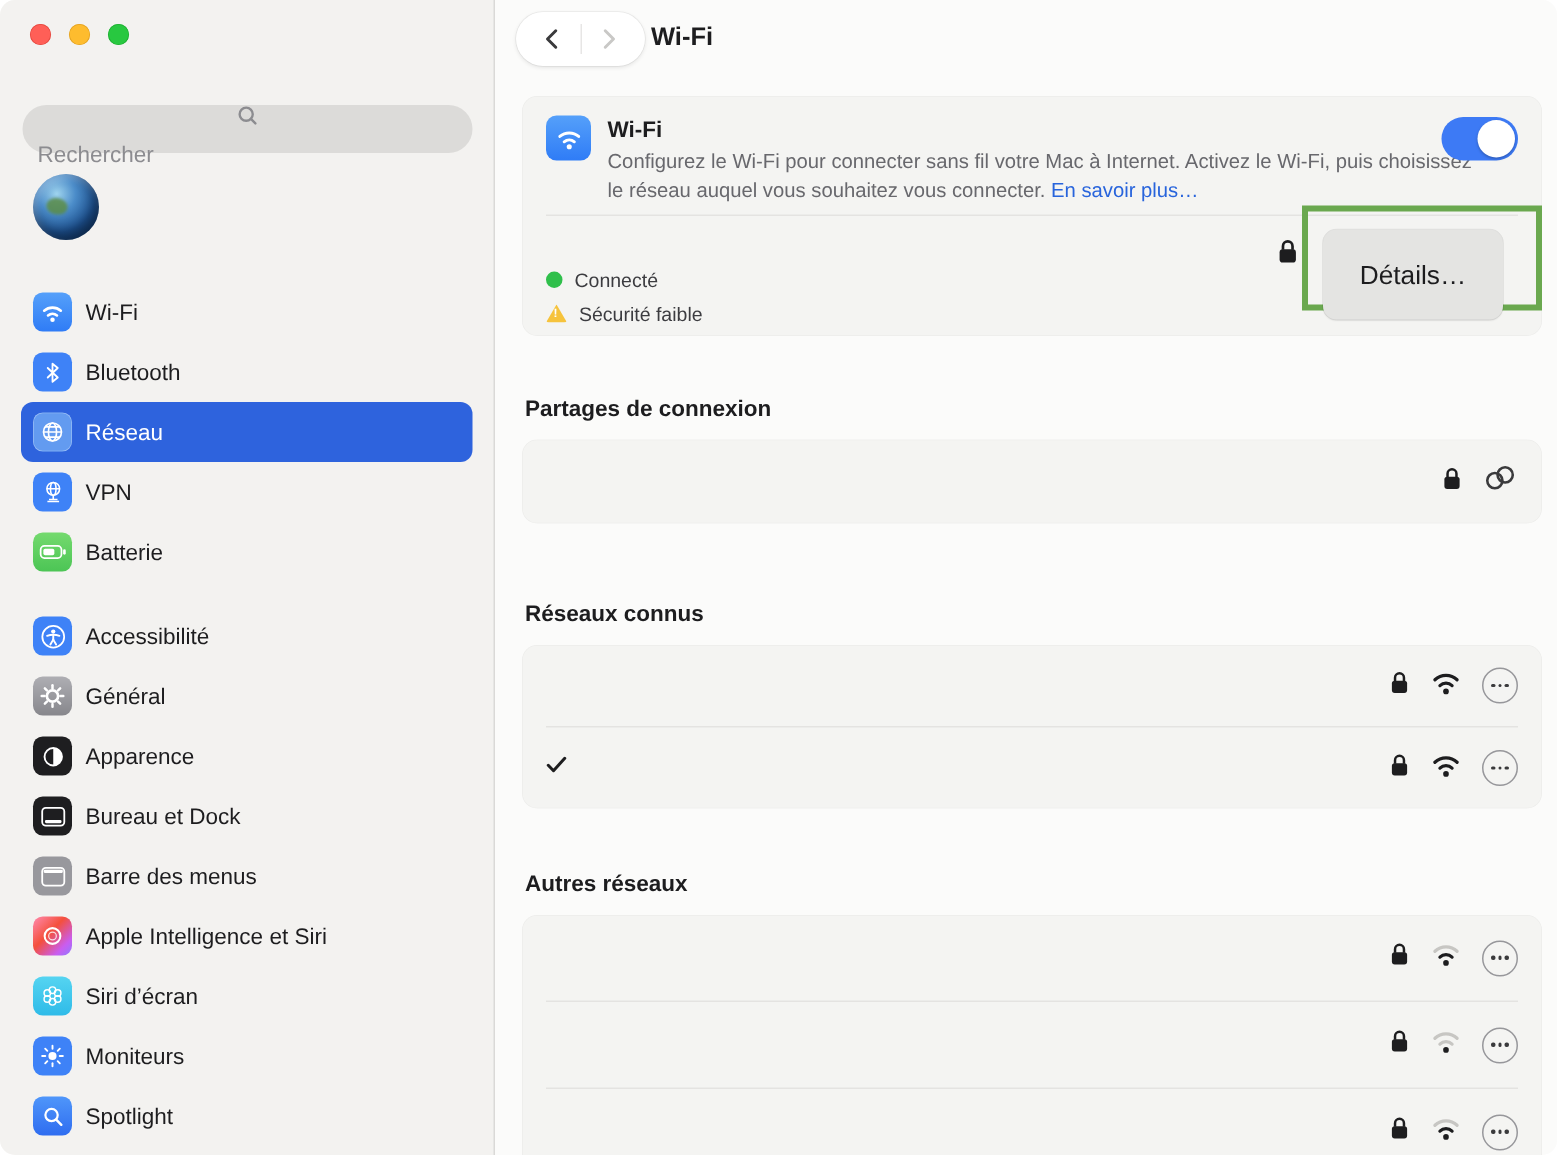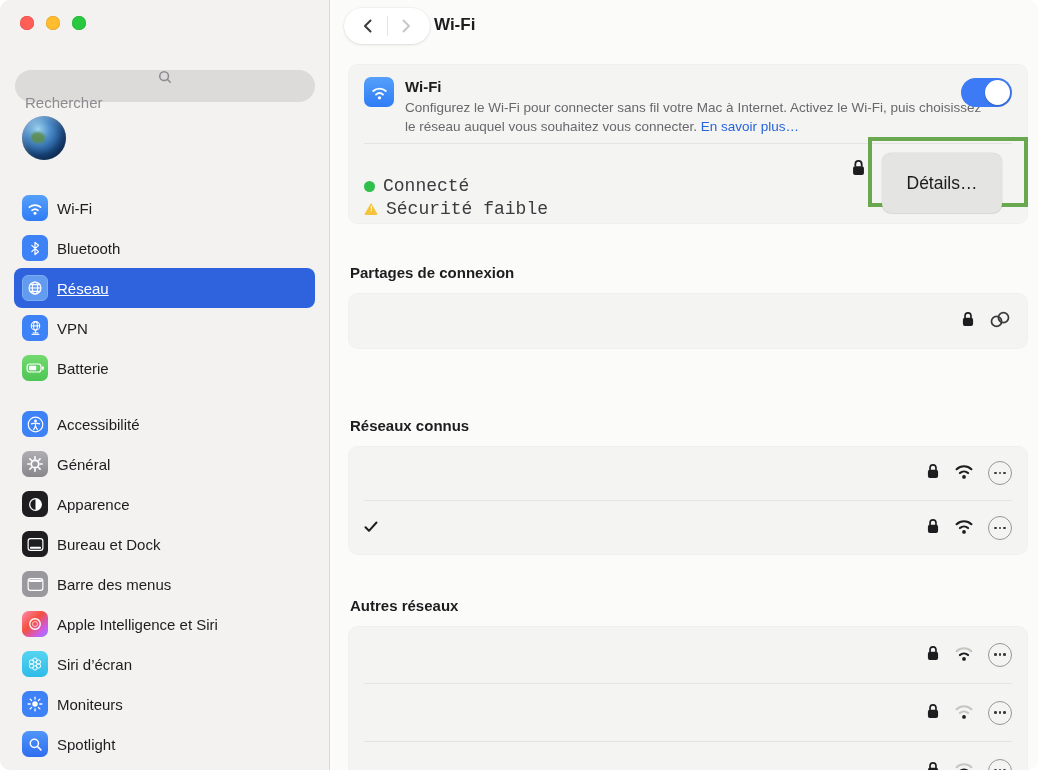--- a/index.html
+++ b/index.html
@@ -24,21 +24,21 @@
 
   .avatar { position:absolute; top:116px; left:22px; width:44px; height:44px; border-radius:50%;
             background:radial-gradient(circle at 36% 30%, #9fd4ee 0%, #4b8cc9 30%, #1c4f8d 62%, #0a2a55 100%);
             box-shadow:inset -3px -5px 8px rgba(0,0,0,.35), inset 2px 3px 5px rgba(255,255,255,.25); }
   .avatar::after { content:""; position:absolute; left:9px; top:16px; width:14px; height:11px; border-radius:50% 60% 45% 55%;
             background:rgba(90,140,70,.85); filter:blur(1px); }
 
   .nav { position:absolute; top:188px; left:0; right:0; }
   .nav-item { display:flex; align-items:center; gap:9px; height:40px; margin:0 14px; padding:0 8px;
               border-radius:8px; font-size:15px; cursor:default; }
-  .nav-item.selected { background:#2e63dd; color:#fff;text-decoration:underline; }
+  .nav-item.selected { background:#2e63dd; color:#fff; }
   .nav-gap { height:16px; }
 
   .tile { width:26px; height:26px; border-radius:6.5px; flex:0 0 26px; display:flex; align-items:center; justify-content:center; }
   .t-blue   { background:linear-gradient(180deg,#55a0fa,#2f7cf6); }
   .t-blue2  { background:#3e82f7; }
   .t-ltblue { background:#639bf0; box-shadow:inset 0 0 0 .5px rgba(255,255,255,.35); }
   .t-green  { background:linear-gradient(180deg,#74da6e,#4cc555); }
   .t-gray   { background:linear-gradient(180deg,#aeaeb3,#87878c); }
   .t-gray2  { background:#98989d; }
   .t-black  { background:#1e1e20; }
@@ -67,21 +67,21 @@
                display:flex; align-items:center; justify-content:center; flex:0 0 30px; }
   .wifi-title { font-size:15px; font-weight:bold; margin:1px 0 3px; }
   .wifi-desc { font-size:13.5px; line-height:1.42; color:#68686d; max-width:582px; }
   .link { color:#2864dc; cursor:pointer; }
   .toggle { position:absolute; top:14px; right:16px; width:51px; height:29px; border-radius:15px; background:#3d7af5;
             border:none; cursor:pointer; }
   .toggle .knob { position:absolute; top:2px; right:2px; width:25px; height:25px; background:#fff; border-radius:50%;
             box-shadow:0 1px 2px rgba(0,0,0,.25); }
   .card-div { position:absolute; left:16px; right:16px; top:79px; height:1px; background:#e4e3e1; }
 
-  .status-block { position:absolute; left:16px; top:112px; font-size:18px; color:#3c3c40;font-family:Liberation Mono, monospace; }
+  .status-block { position:absolute; left:16px; top:112px; font-size:13px; color:#3c3c40; }
   .status-line { display:flex; align-items:center; gap:8px; height:20px; margin-bottom:3px; }
   .dot-green { width:11px; height:11px; border-radius:50%; background:#2fbf4b; }
   .warn-tri { width:0; height:0; border-left:7px solid transparent; border-right:7px solid transparent;
               border-bottom:12px solid #f6c33c; position:relative; border-radius:2px; }
   .warn-tri::after { content:"!"; position:absolute; left:-2px; top:1px; color:#fff; font-size:8px; font-weight:bold; }
 
   .lock-abs { position:absolute; right:162px; top:94px; }
 
   .annotation { position:absolute; right:0; top:73px; width:160px; height:70px; border:4px solid #6aa84f; }
   .details-btn { margin:12px 0 0 10px; width:120px; height:60px; border:none; border-radius:9px;
@@ -91,21 +91,21 @@
   
   .list-row { position:relative; display:flex; align-items:center; padding:0 16px; }
   .row-icons { margin-left:auto; display:flex; align-items:center; gap:13px; }
   .row-div { height:1px; background:#e4e3e1; margin:0 16px; }
   .more-btn { width:24px; height:24px; border-radius:50%; border:1.5px solid #97979b; background:transparent;
               display:flex; align-items:center; justify-content:center; gap:2px; cursor:pointer; padding:0; }
   .more-btn i { width:2.6px; height:2.6px; border-radius:50%; background:#3a3a3c; }
   .check { width:16px; }
 
   .h56 { height:56px; } .h54 { height:54px; } .h57 { height:57px; }
-  .mt-known { margin-top:68px; }
+  .mt-known { margin-top:52px; }
   .mt-other { margin-top:42px; }
   .sig-dark { fill:#1d1d1f; } .sig-dark-s { stroke:#1d1d1f; } .sig-lt-s { stroke:#c7c6c3; }
 </style>
 </head>
 <body>
 
 <div class="window">
 
   <aside class="sidebar">
     <div class="traffic">

